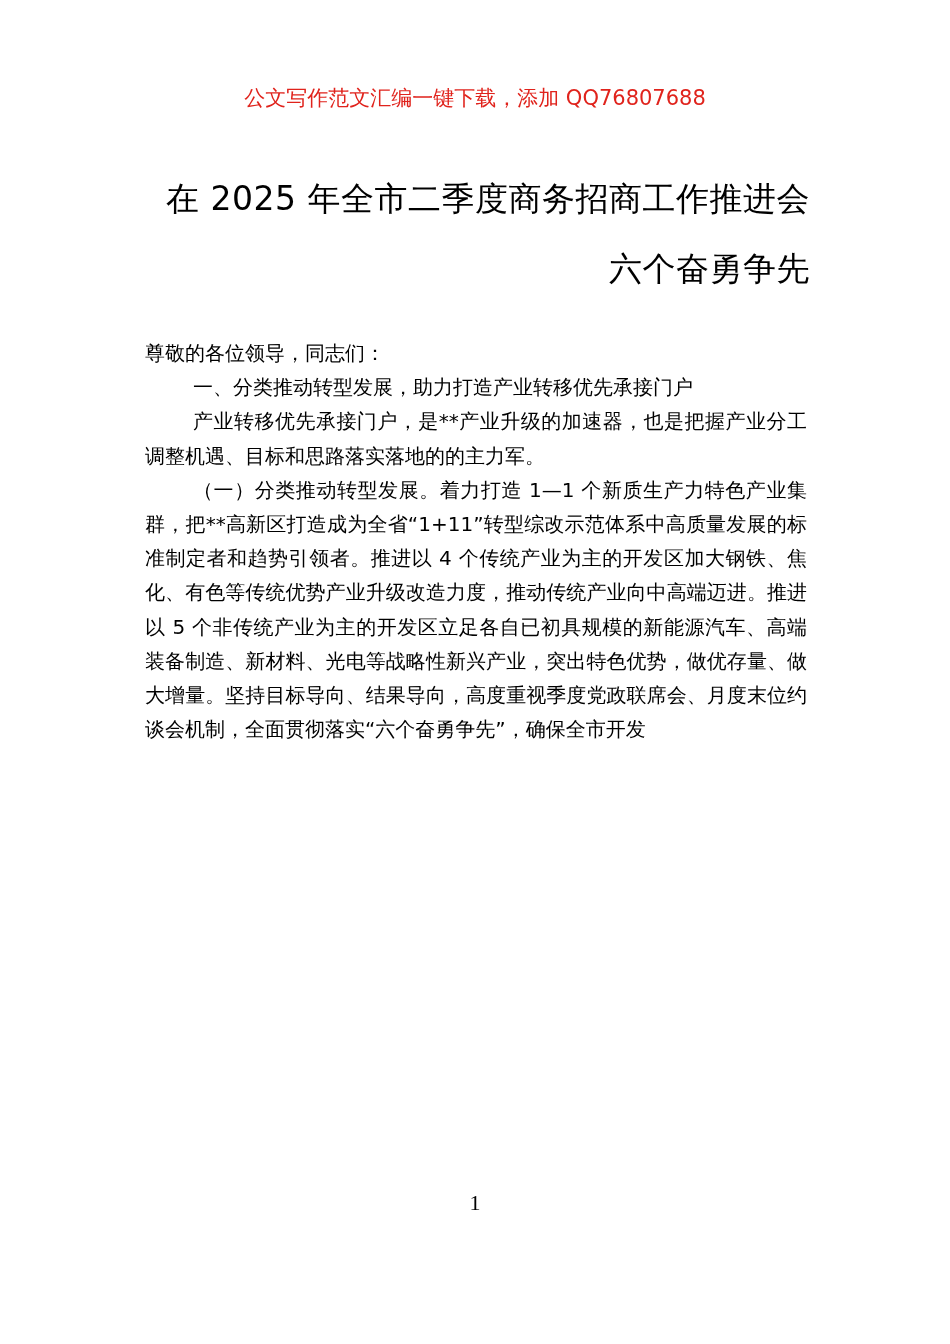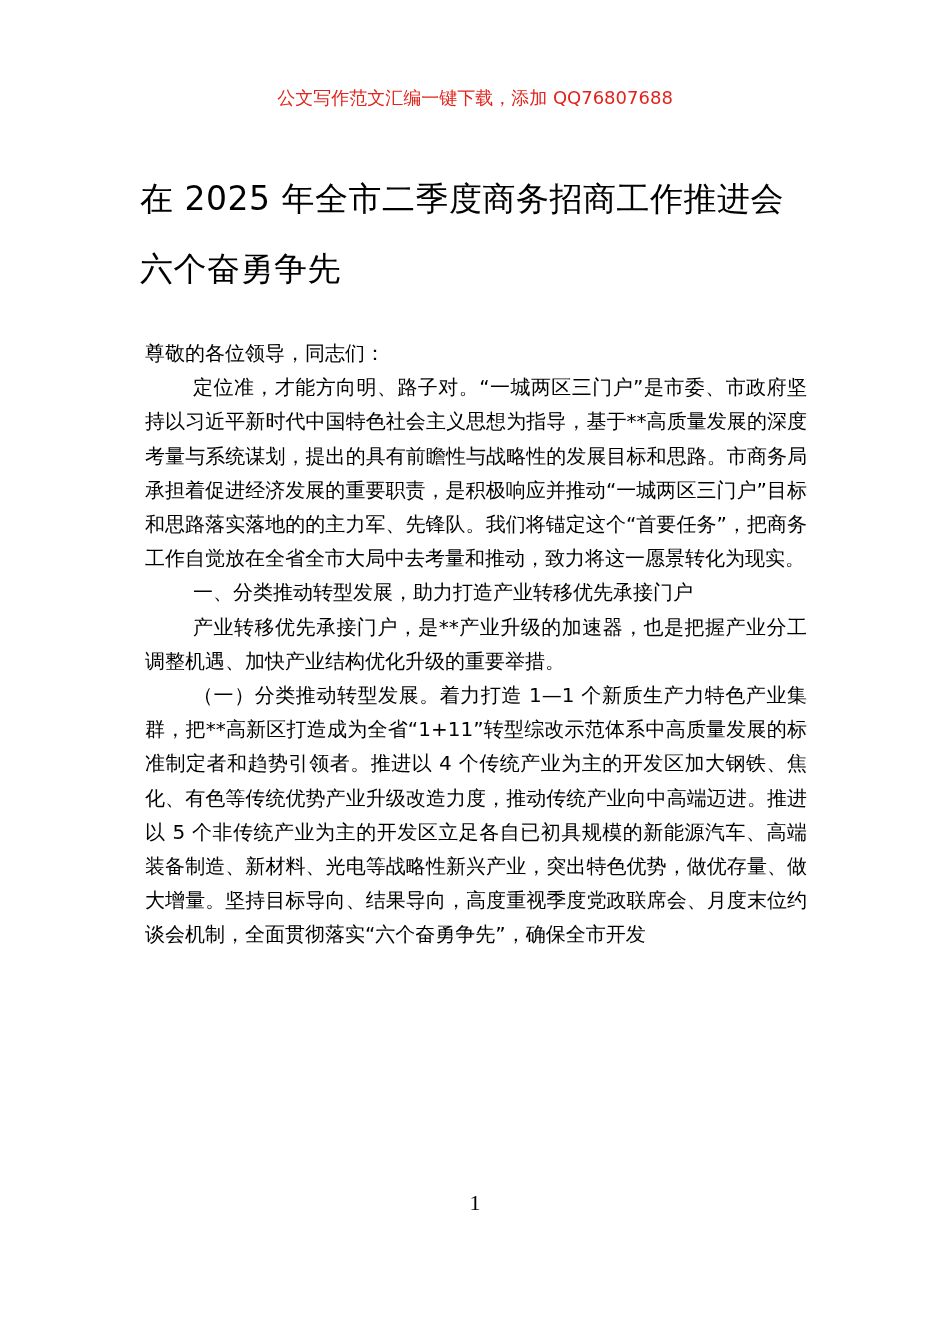--- a/index.html
+++ b/index.html
@@ -20,31 +20,31 @@
       left: 0; top: 0;
       width: 950px; height: 1344px;
       background: #ffffff;
     }
     .header-note {
       position: absolute;
       top: 84px;
       left: 0;
       width: 950px;
       text-align: center;
-      font-size: 18px;
+      font-size: 21px;
       color: #e0231c;
       letter-spacing: 0px;
       line-height: 28px;
     }
     .title {
       position: absolute;
       top: 164px;
       left: 140px;
       width: 670px;
-      text-align: left;
+      text-align: right;
       font-size: 33px;
       line-height: 70px;
       letter-spacing: 0.5px;
     }
     .body-text {
       position: absolute;
       top: 336px;
       left: 145px;
       width: 662px;
       font-size: 20px;
@@ -75,20 +75,19 @@
 <div class="page">
   <div class="header-note">公文写作范文汇编一键下载，添加 QQ76807688</div>
 
   <div class="title">
     <div>在 2025 年全市二季度商务招商工作推进会</div>
     <div>六个奋勇争先</div>
   </div>
 
   <div class="body-text">
     <p>尊敬的各位领导，同志们：</p>
-    <p class="indent">定位准，才能方向明、路子对。“一城两区三门户”是市委、市政府坚持以习近平新时代中国特色社会主义思想为指导，基于**高质量发展的深度考量与系统谋划，提出的具有前瞻性与战略性的发展目标和思路。市商务局承担着促进经济发展的重要职责，是积极响应并推动“一城两区三门户”目标和思路落实落地的的主力军、先锋队。我们将锚定这个“首要任务”，把商务工作自觉放在全省全市大局中去考量和推动，致力将这一愿景转化为现实。</p>
     <p class="indent">一、分类推动转型发展，助力打造产业转移优先承接门户</p>
-    <p class="indent">产业转移优先承接门户，是**产业升级的加速器，也是把握产业分工调整机遇、加快产业结构优化升级的重要举措。</p>
+    <p class="indent">产业转移优先承接门户，是**产业升级的加速器，也是把握产业分工调整机遇、目标和思路落实落地的的主力军。</p>
     <p class="indent">（一）分类推动转型发展。着力打造 1—1 个新质生产力特色产业集群，把**高新区打造成为全省“1+11”转型综改示范体系中高质量发展的标准制定者和趋势引领者。推进以 4 个传统产业为主的开发区加大钢铁、焦化、有色等传统优势产业升级改造力度，推动传统产业向中高端迈进。推进以 5 个非传统产业为主的开发区立足各自已初具规模的新能源汽车、高端装备制造、新材料、光电等战略性新兴产业，突出特色优势，做优存量、做大增量。坚持目标导向、结果导向，高度重视季度党政联席会、月度末位约谈会机制，全面贯彻落实“六个奋勇争先”，确保全市开发</p>
   </div>
 
   <div class="page-number">1</div>
 </div>
 
 </body></html>

